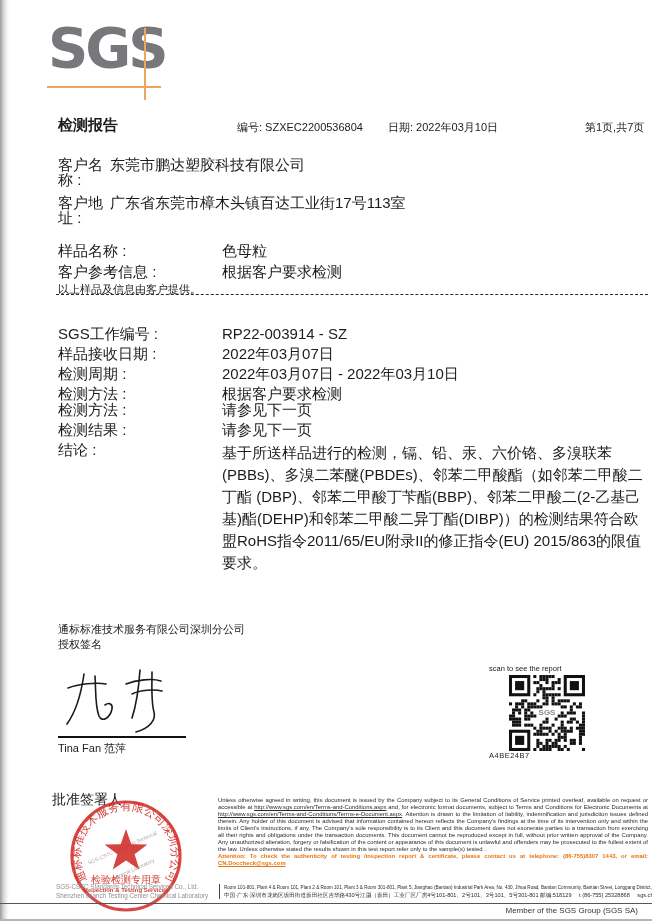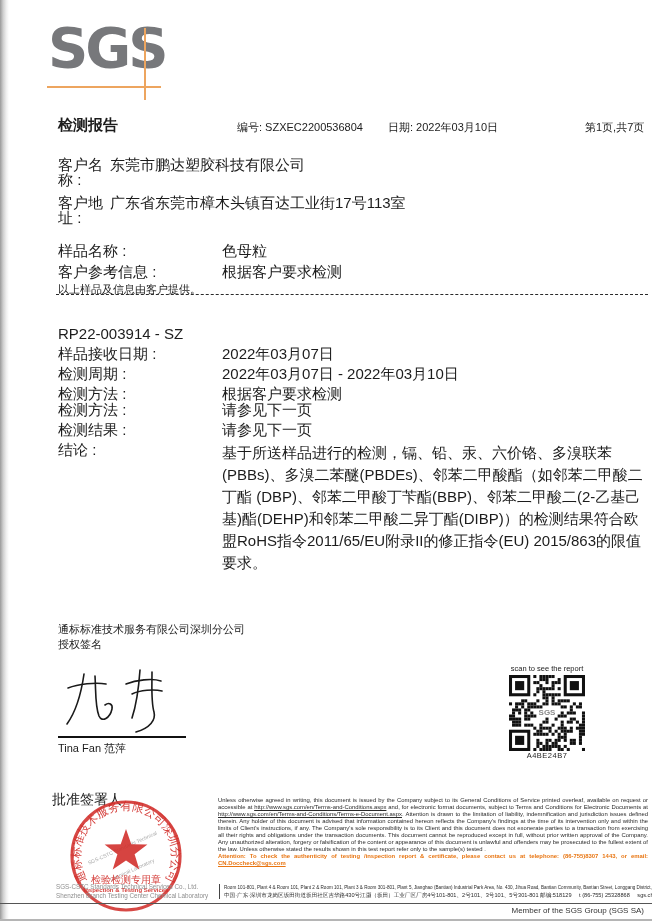--- a/index.html
+++ b/index.html
@@ -45,21 +45,21 @@
   .job-block .concl .val{line-height:22px;width:426px;}
 
   
   .sig-company{position:absolute;left:58px;top:622px;font-size:11px;line-height:15px;}
   .sig-svg{position:absolute;left:62px;top:662px;}
   .sig-line{position:absolute;left:58px;top:736px;width:128px;height:2px;background:#111;}
   .sig-name{position:absolute;left:58px;top:741px;font-size:11px;}
   .sig-title{position:absolute;left:52px;top:759px;font-size:14px;margin-top:32px;}
 
   
-  .qr-wrap{position:absolute;left:489px;top:664px;width:116px;text-align:center;}
+  .qr-wrap{position:absolute;left:489px;top:664px;width:116px;}
   .qr-caption{font-size:7.5px;color:#222;}
   .qr-box{margin:2px auto 0;width:76px;height:76px;position:relative;}
   .qr-code-text{font-size:7.5px;color:#222;margin-top:0px;letter-spacing:.5px;}
 
   
   .stamp{position:absolute;left:60px;top:799px;width:132px;height:120px;}
   .stamp-en{position:absolute;left:56px;top:883px;width:175px;font-size:6.3px;
     line-height:8.5px;color:#8f8f8f;}
 
   
@@ -67,21 +67,21 @@
     font-size:5.9px;line-height:7.05px;color:#2b2b2b;text-align:justify;}
   .disclaimer a{color:#2b2b2b;text-decoration:underline;}
   .attention{color:#e87511;font-weight:bold;}
   .attention a{color:#e87511;}
   .addr-block{position:absolute;left:219px;top:884px;width:430px;
     border-left:1px solid #444;padding-left:4px;}
   .addr-line1{font-size:4.6px;line-height:7px;color:#2b2b2b;white-space:nowrap;}
   .addr-line2{font-size:5.6px;line-height:8px;color:#2b2b2b;white-space:nowrap;}
   .addr-site{margin-left:6px;}
   .footer-rule{position:absolute;left:0px;top:903px;width:652px;border-top:1px solid #555;}
-  .member-line{position:absolute;right:8px;top:906px;font-size:8px;color:#333;}
+  .member-line{position:absolute;right:14px;top:906px;font-size:8px;color:#333;}
 </style>
 </head>
 <body>
 
 <div class="page">
   <div class="page-left-edge"></div>
   <div class="page-bottom-edge"></div>
 
   <div class="logo-wrap">
     <div class="logo-text">SGS</div>
@@ -111,20 +111,21 @@
       <span class="lbl-w">客户参考信息 :</span>
       <span class="val">根据客户要求检测</span>
     </div>
     <div class="note">以上样品及信息由客户提供。</div>
   </div>
 
   <div class="dash-divider"></div>
 
   <div class="job-block">
     <div class="row">
+      <span class="lbl-w">SGS工作编号 :</span>
       <span class="val">RP22-003914 - SZ</span>
     </div>
     <div class="row">
       <span class="lbl-w">样品接收日期 :</span>
       <span class="val">2022年03月07日</span>
     </div>
     <div class="row">
       <span class="lbl-w">检测周期 :</span>
       <span class="val">2022年03月07日 - 2022年03月10日</span>
     </div>

